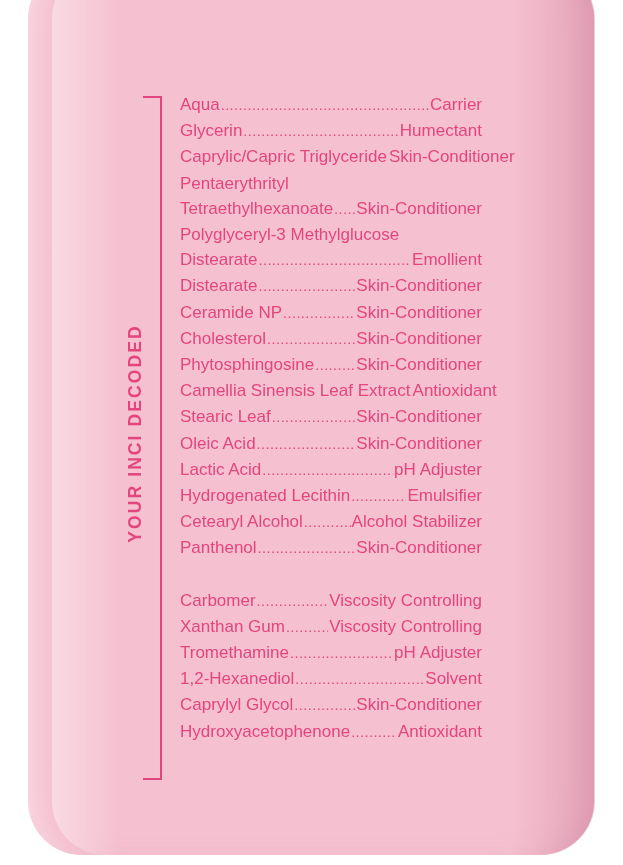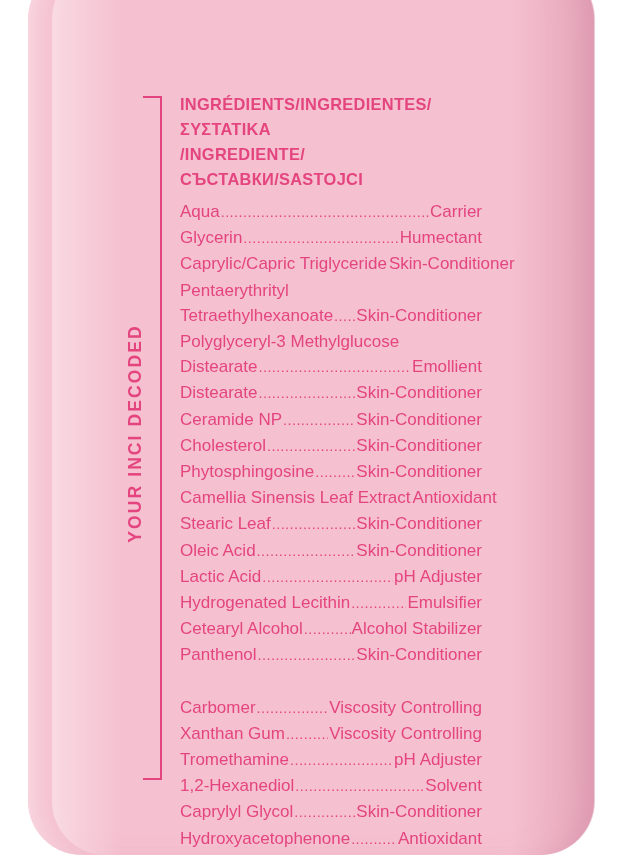--- a/index.html
+++ b/index.html
@@ -148,24 +148,20 @@
 
   <div id="vertical-label">
     <span class="vtext">YOUR INCI DECODED</span>
   </div>
 
   <div id="rule"></div>
   <div class="tick" id="tick-top"></div>
   <div class="tick" id="tick-bottom"></div>
 
   <div id="inci">
-    <div id="inci-heading">
-      <div>INGRÉDIENTS/INGREDIENTES/ΣΥΣΤΑΤΙΚΑ</div>
-      <div>/INGREDIENTE/СЪСТАВКИ/SASTOJCI</div>
-    </div>
     <div id="inci-list">
         <div class="ing-row">
           <span class="ing-name">Aqua</span>
           <span class="dots"></span>
           <span class="ing-func">Carrier</span>
         </div>
         <div class="ing-row">
           <span class="ing-name">Glycerin</span>
           <span class="dots"></span>
           <span class="ing-func">Humectant</span>

